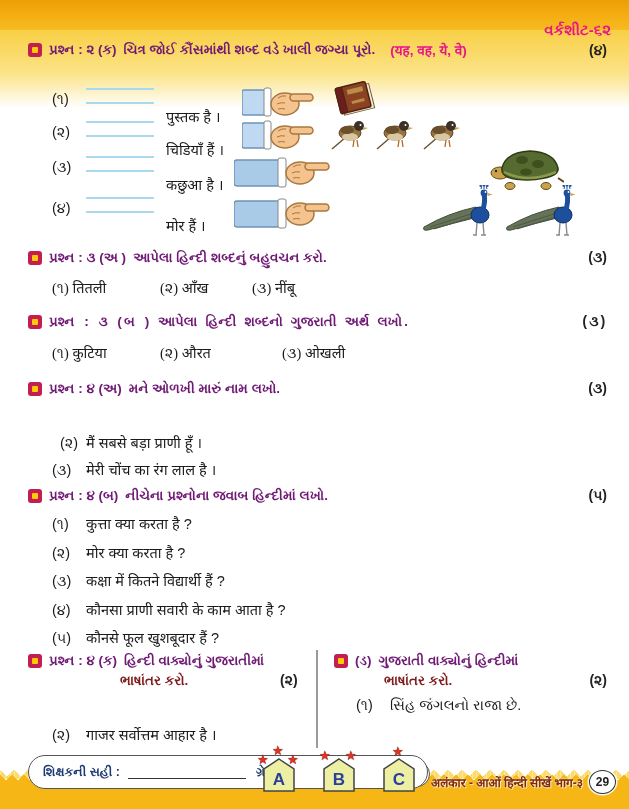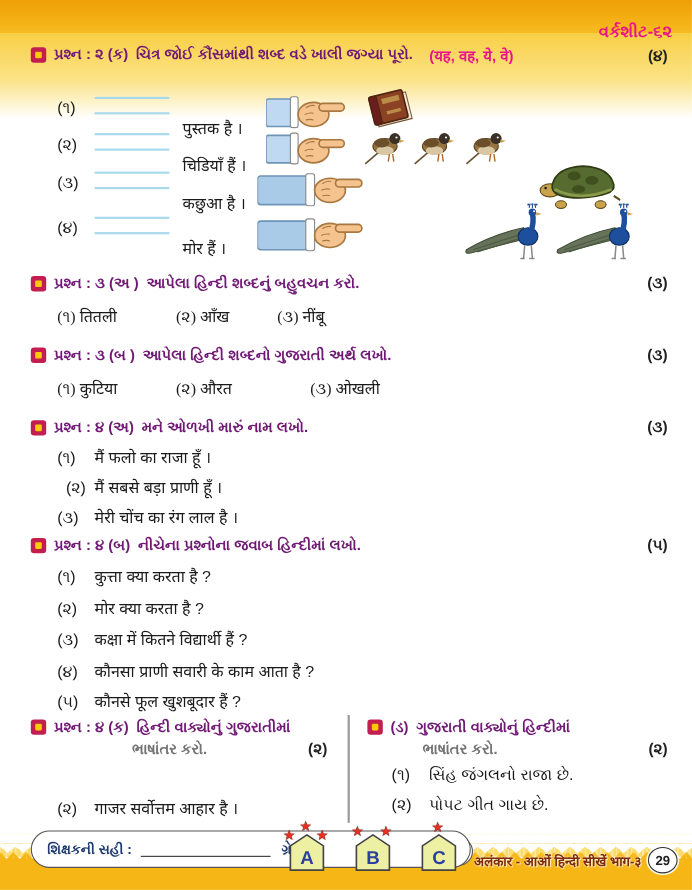--- a/index.html
+++ b/index.html
@@ -37,21 +37,21 @@
 
   
   .word-pair { position:absolute; font-size:14.5px; white-space:nowrap;font-family:Liberation Serif, serif; }
 
   
   .sent-row { position:absolute; left:52px; font-size:14.5px; white-space:nowrap; }
   .sent-row .num { display:inline-block; min-width:34px; }
 
   
   .col-divider { position:absolute; left:316px; top:650px; width:2px; height:98px; background:#9a9a9a; }
-  .col-instr2 { position:absolute; color:#737373; font-weight:bold; font-size:13.5px; }
+  .col-instr2 { position:absolute; color:#7f1d1d; font-weight:bold; font-size:13.5px; }
   .col-marks { position:absolute; font-weight:bold; font-size:14px; color:#222; }
 
   
   .grass-light { position:absolute; left:0; top:759px; width:100%; height:20px;
     background:
       repeating-linear-gradient(90deg, rgba(255,255,255,.35) 0 1px, transparent 1px 5px),
       linear-gradient(-45deg,#FBDB6C 7px, transparent 0),
       linear-gradient(45deg,#FBDB6C 7px, transparent 0);
     background-size:14px 20px; background-repeat:repeat-x; background-position:bottom left; }
   .grass-gold { position:absolute; left:0; top:767px; width:100%; height:16px;
@@ -212,39 +212,38 @@
     <span class="qtitle">પ્રશ્ન : ૩ (અ )</span>
     <span class="qinstr">આપેલા હિન્દી શબ્દનું બહુવચન કરો.</span>
     <span class="qmarks">(૩)</span>
   </div>
   <div>
     <span class="word-pair" style="left:52px; top:277px;"><span>(૧)</span> <span>तितली</span></span>
     <span class="word-pair" style="left:160px; top:277px;"><span>(૨)</span> <span>आँख</span></span>
     <span class="word-pair" style="left:252px; top:277px;"><span>(૩)</span> <span>नींबू</span></span>
   </div>
 
-  <div class="sec-header" style="top:314px;">
+  <div class="sec-header" style="top:314px;font-family:Liberation Mono, monospace;">
     <span class="bullet"></span>
     <span class="qtitle">પ્રશ્ન : ૩ (બ )</span>
     <span class="qinstr">આપેલા હિન્દી શબ્દનો ગુજરાતી અર્થ લખો.</span>
     <span class="qmarks">(૩)</span>
   </div>
   <div>
     <span class="word-pair" style="left:52px; top:342px;"><span>(૧)</span> <span>कुटिया</span></span>
     <span class="word-pair" style="left:160px; top:342px;"><span>(૨)</span> <span>औरत</span></span>
     <span class="word-pair" style="left:282px; top:342px;"><span>(૩)</span> <span>ओखली</span></span>
   </div>
 
   <div class="sec-header" style="top:380px;">
     <span class="bullet"></span>
     <span class="qtitle">પ્રશ્ન : ૪ (અ)</span>
     <span class="qinstr">મને ઓળખી મારું નામ લખો.</span>
     <span class="qmarks">(૩)</span>
   </div>
-  <div class="sent-row" style="top:405px;"><span class="num">(૧)</span><span>मैं फलो का राजा हूँ ।</span></div>
   <div class="sent-row" style="top:432px;text-align:center;"><span class="num">(૨)</span><span>मैं सबसे बड़ा प्राणी हूँ ।</span></div>
   <div class="sent-row" style="top:459px;"><span class="num">(૩)</span><span>मेरी चोंच का रंग लाल है ।</span></div>
 
   <div class="sec-header" style="top:487px;">
     <span class="bullet"></span>
     <span class="qtitle">પ્રશ્ન : ૪ (બ)</span>
     <span class="qinstr">નીચેના પ્રશ્નોના જવાબ હિન્દીમાં લખો.</span>
     <span class="qmarks">(૫)</span>
   </div>
   <div class="sent-row" style="top:513px;"><span class="num">(૧)</span><span>कुत्ता क्या करता है ?</span></div>
@@ -265,21 +264,20 @@
   <div class="sent-row" style="top:724px;"><span class="num">(૨)</span><span>गाजर सर्वोत्तम आहार है ।</span></div>
 
   <div class="sec-header" style="top:653px; left:334px; right:22px;">
     <span class="bullet"></span>
     <span class="qtitle">(ડ)</span>
     <span class="qinstr" style="white-space:normal;">ગુજરાતી વાક્યોનું હિન્દીમાં</span>
   </div>
   <div class="col-instr2" style="left:384px; top:673px;">ભાષાંતર કરો.</div>
   <div class="col-marks" style="right:22px; top:672px;">(૨)</div>
   <div class="sent-row" style="left:356px; top:697px;"><span class="num">(૧)</span><span>સિંહ જંગલનો રાજા છે.</span></div>
-  <div class="sent-row" style="left:356px; top:724px;"><span class="num">(૨)</span><span>પોપટ ગીત ગાય છે.</span></div>
 
   <div class="grass-light"></div>
   <div class="grass-gold"></div>
   <div class="bottom-band"></div>
 
   <div class="badge-chain"></div>
 
   <div class="sig-pill">
     <span class="sig-label">શિક્ષકની સહી :</span>
     <span class="sig-line"></span>

